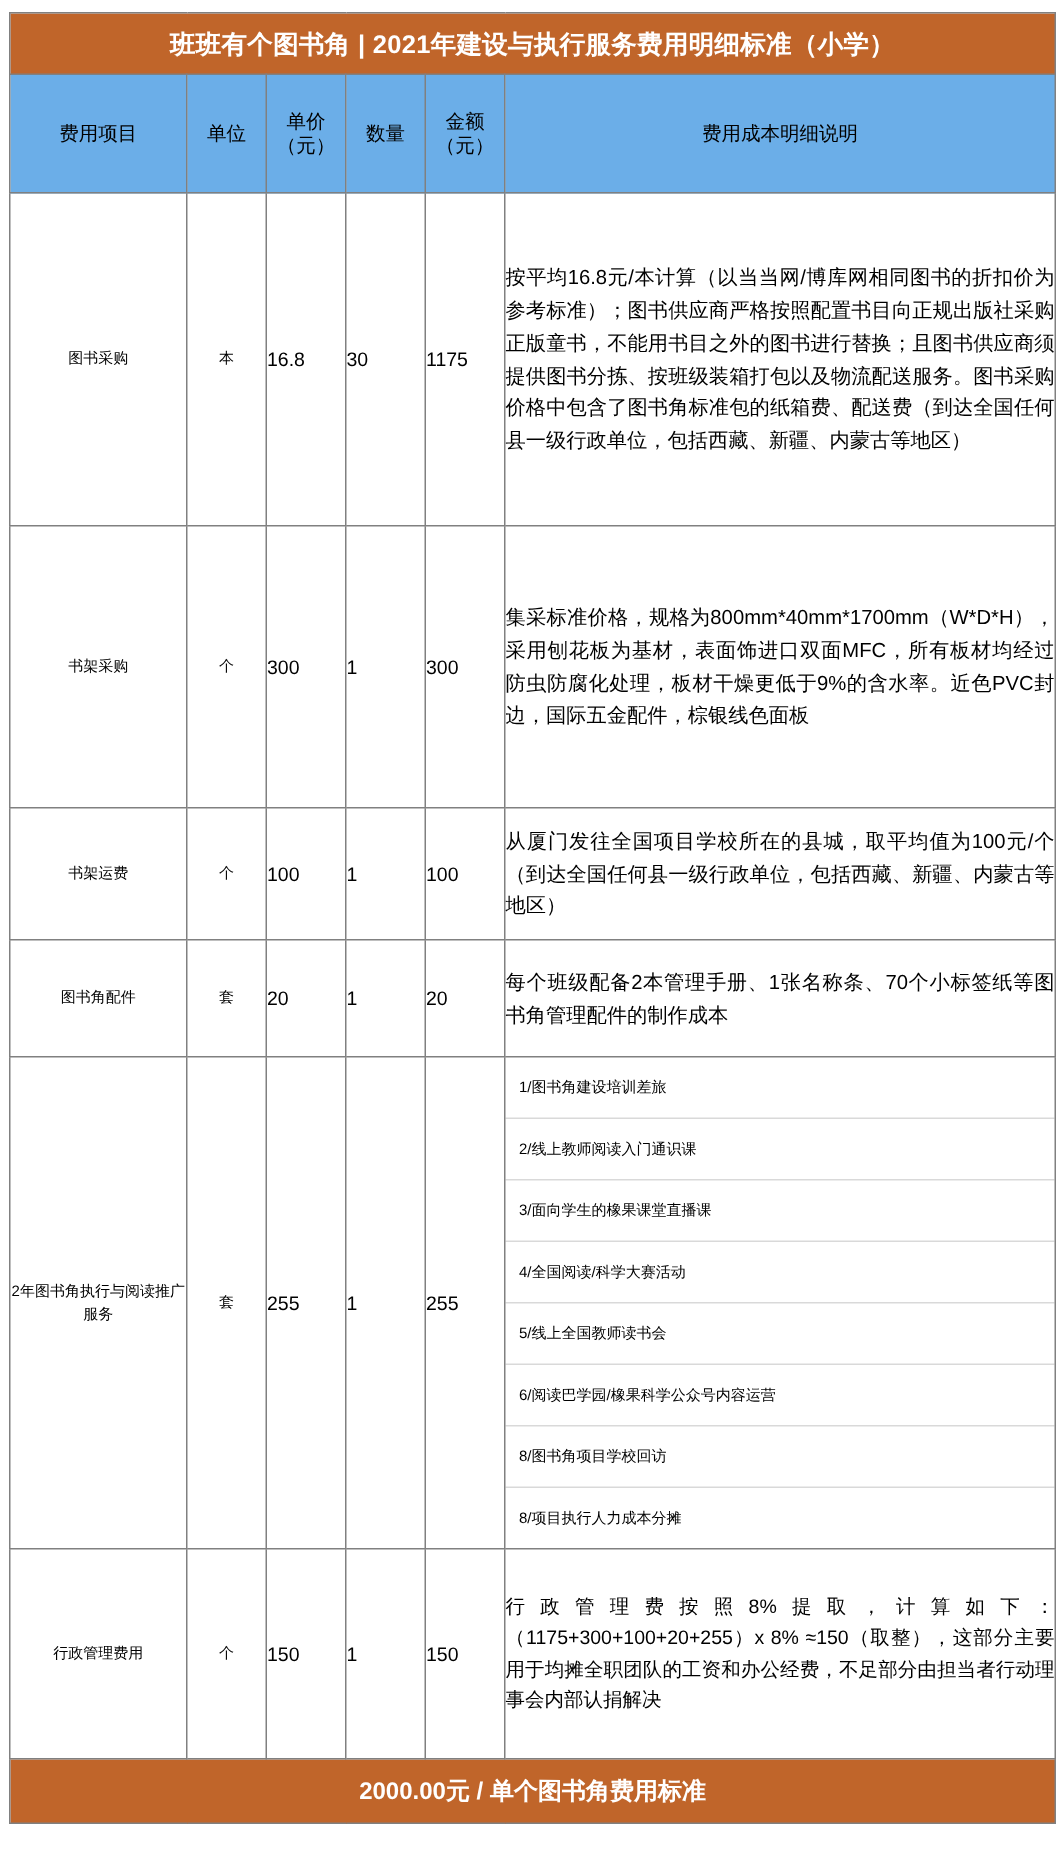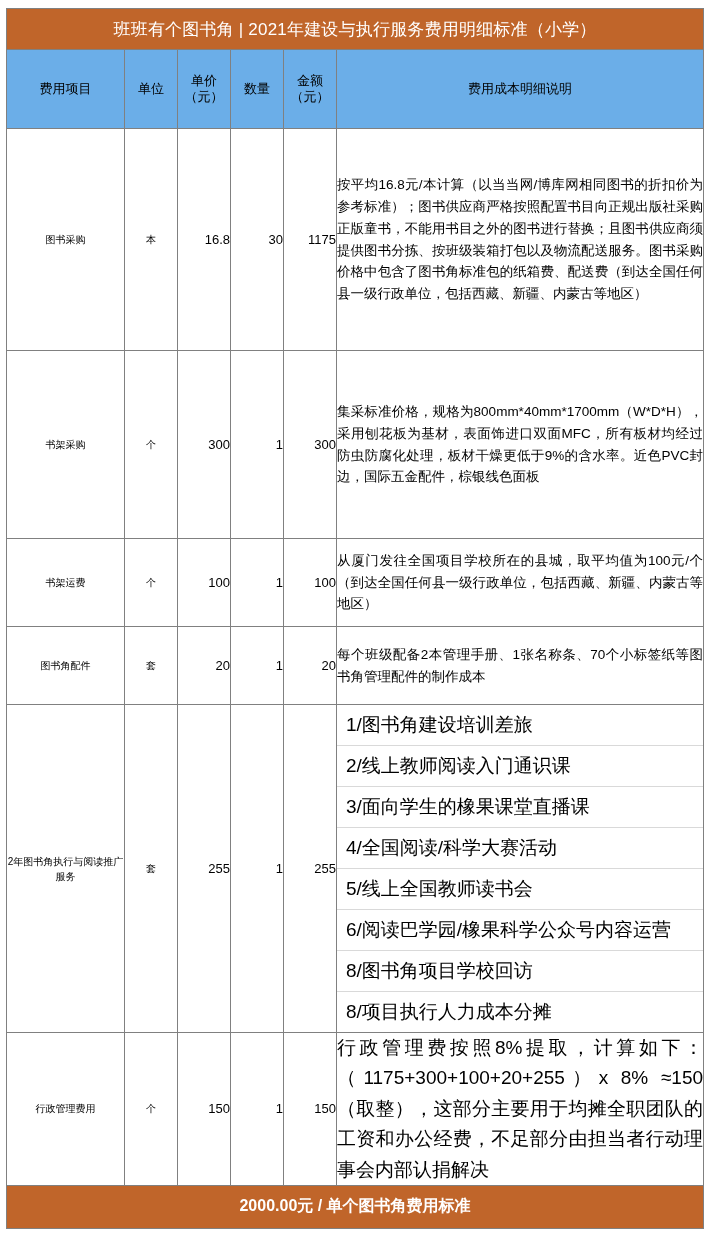--- a/index.html
+++ b/index.html
@@ -29,21 +29,21 @@
   table.cost-table td, table.cost-table th {
     border: 1px solid #808080;
     padding: 0;
     vertical-align: middle;
   }
   
   .title-bar {
     background: #C0652A;
     color: #ffffff;
     font-size: 17px;
-    font-weight: normal;
+    font-weight: bold;
     text-align: center;
     height: 40px;
     letter-spacing: 0.2px;
     border: 1px solid #808080 !important;
   }
   
   .col-head {
     background: #6BAEE8;
     color: #000000;
     font-size: 13px;
@@ -53,21 +53,21 @@
     line-height: 1.25;
   }
   
   .cell-center {
     text-align: center;
     font-size: 10px;
     line-height: 1.5;
     padding: 4px 2px;
   }
   .cell-num {
-    text-align: right;
+    text-align: left;
     font-size: 13px;
     padding: 4px 2px;
   }
   .cell-desc {
     text-align: justify;
     text-align-last: left;
     font-size: 13.5px;
     line-height: 1.62;
     padding: 8px 9px 8px 9px;
   }
@@ -78,21 +78,21 @@
   
   table.sublist {
     width: 100%;
     border-collapse: collapse;
     table-layout: fixed;
   }
   table.sublist td {
     border: none;
     border-bottom: 1px solid #d9d9d9;
     height: 40px;
-    font-size: 19px;
+    font-size: 10px;
     padding: 0 9px;
     text-align: left;
     vertical-align: middle;
   }
   table.sublist tr:last-child td {
     border-bottom: none;
   }
   .desc-cell-wrap {
     padding: 0 !important;
     vertical-align: top;
@@ -102,21 +102,21 @@
     background: #C0652A;
     color: #ffffff;
     font-size: 16px;
     font-weight: bold;
     text-align: center;
     height: 42px;
     border: 1px solid #808080 !important;
     margin-left: 23px;
   }
   .admin-desc {
-    font-size: 19px;
+    font-size: 13px;
     line-height: 1.6;
   }
 </style>
 </head>
 <body>
 
 <div class="sheet">
   <table class="cost-table">
     <colgroup>
       <col style="width:118px">

